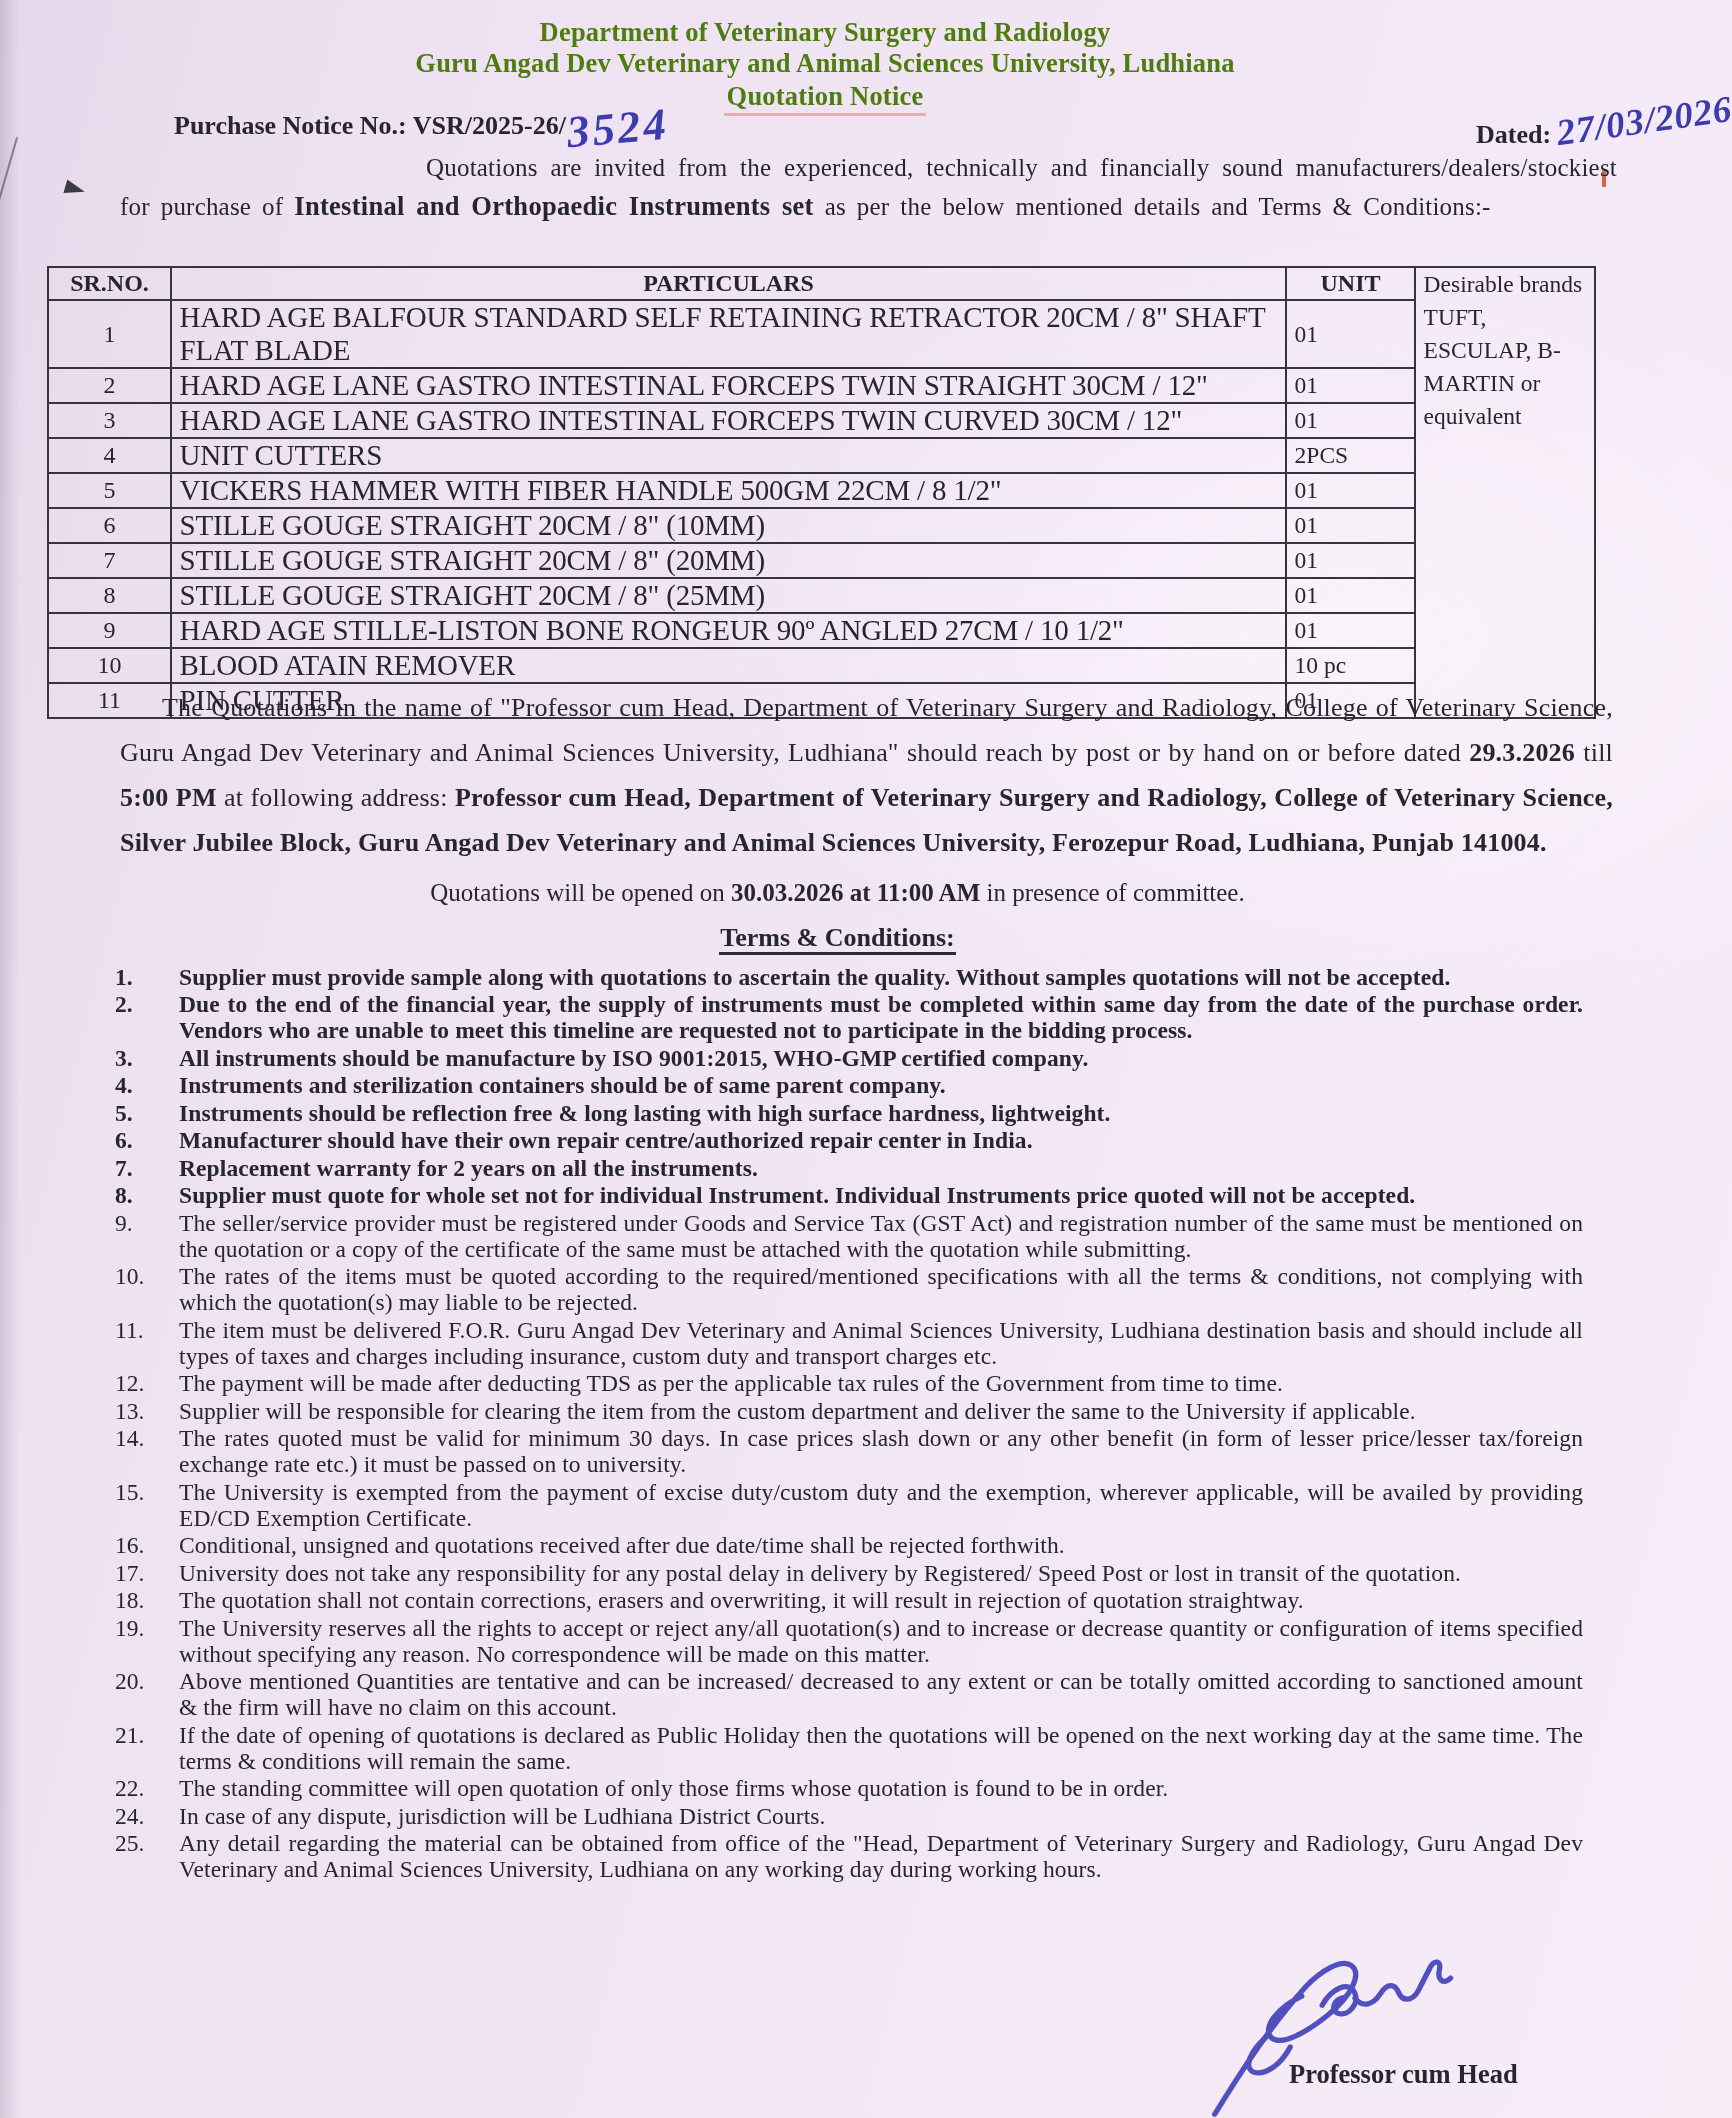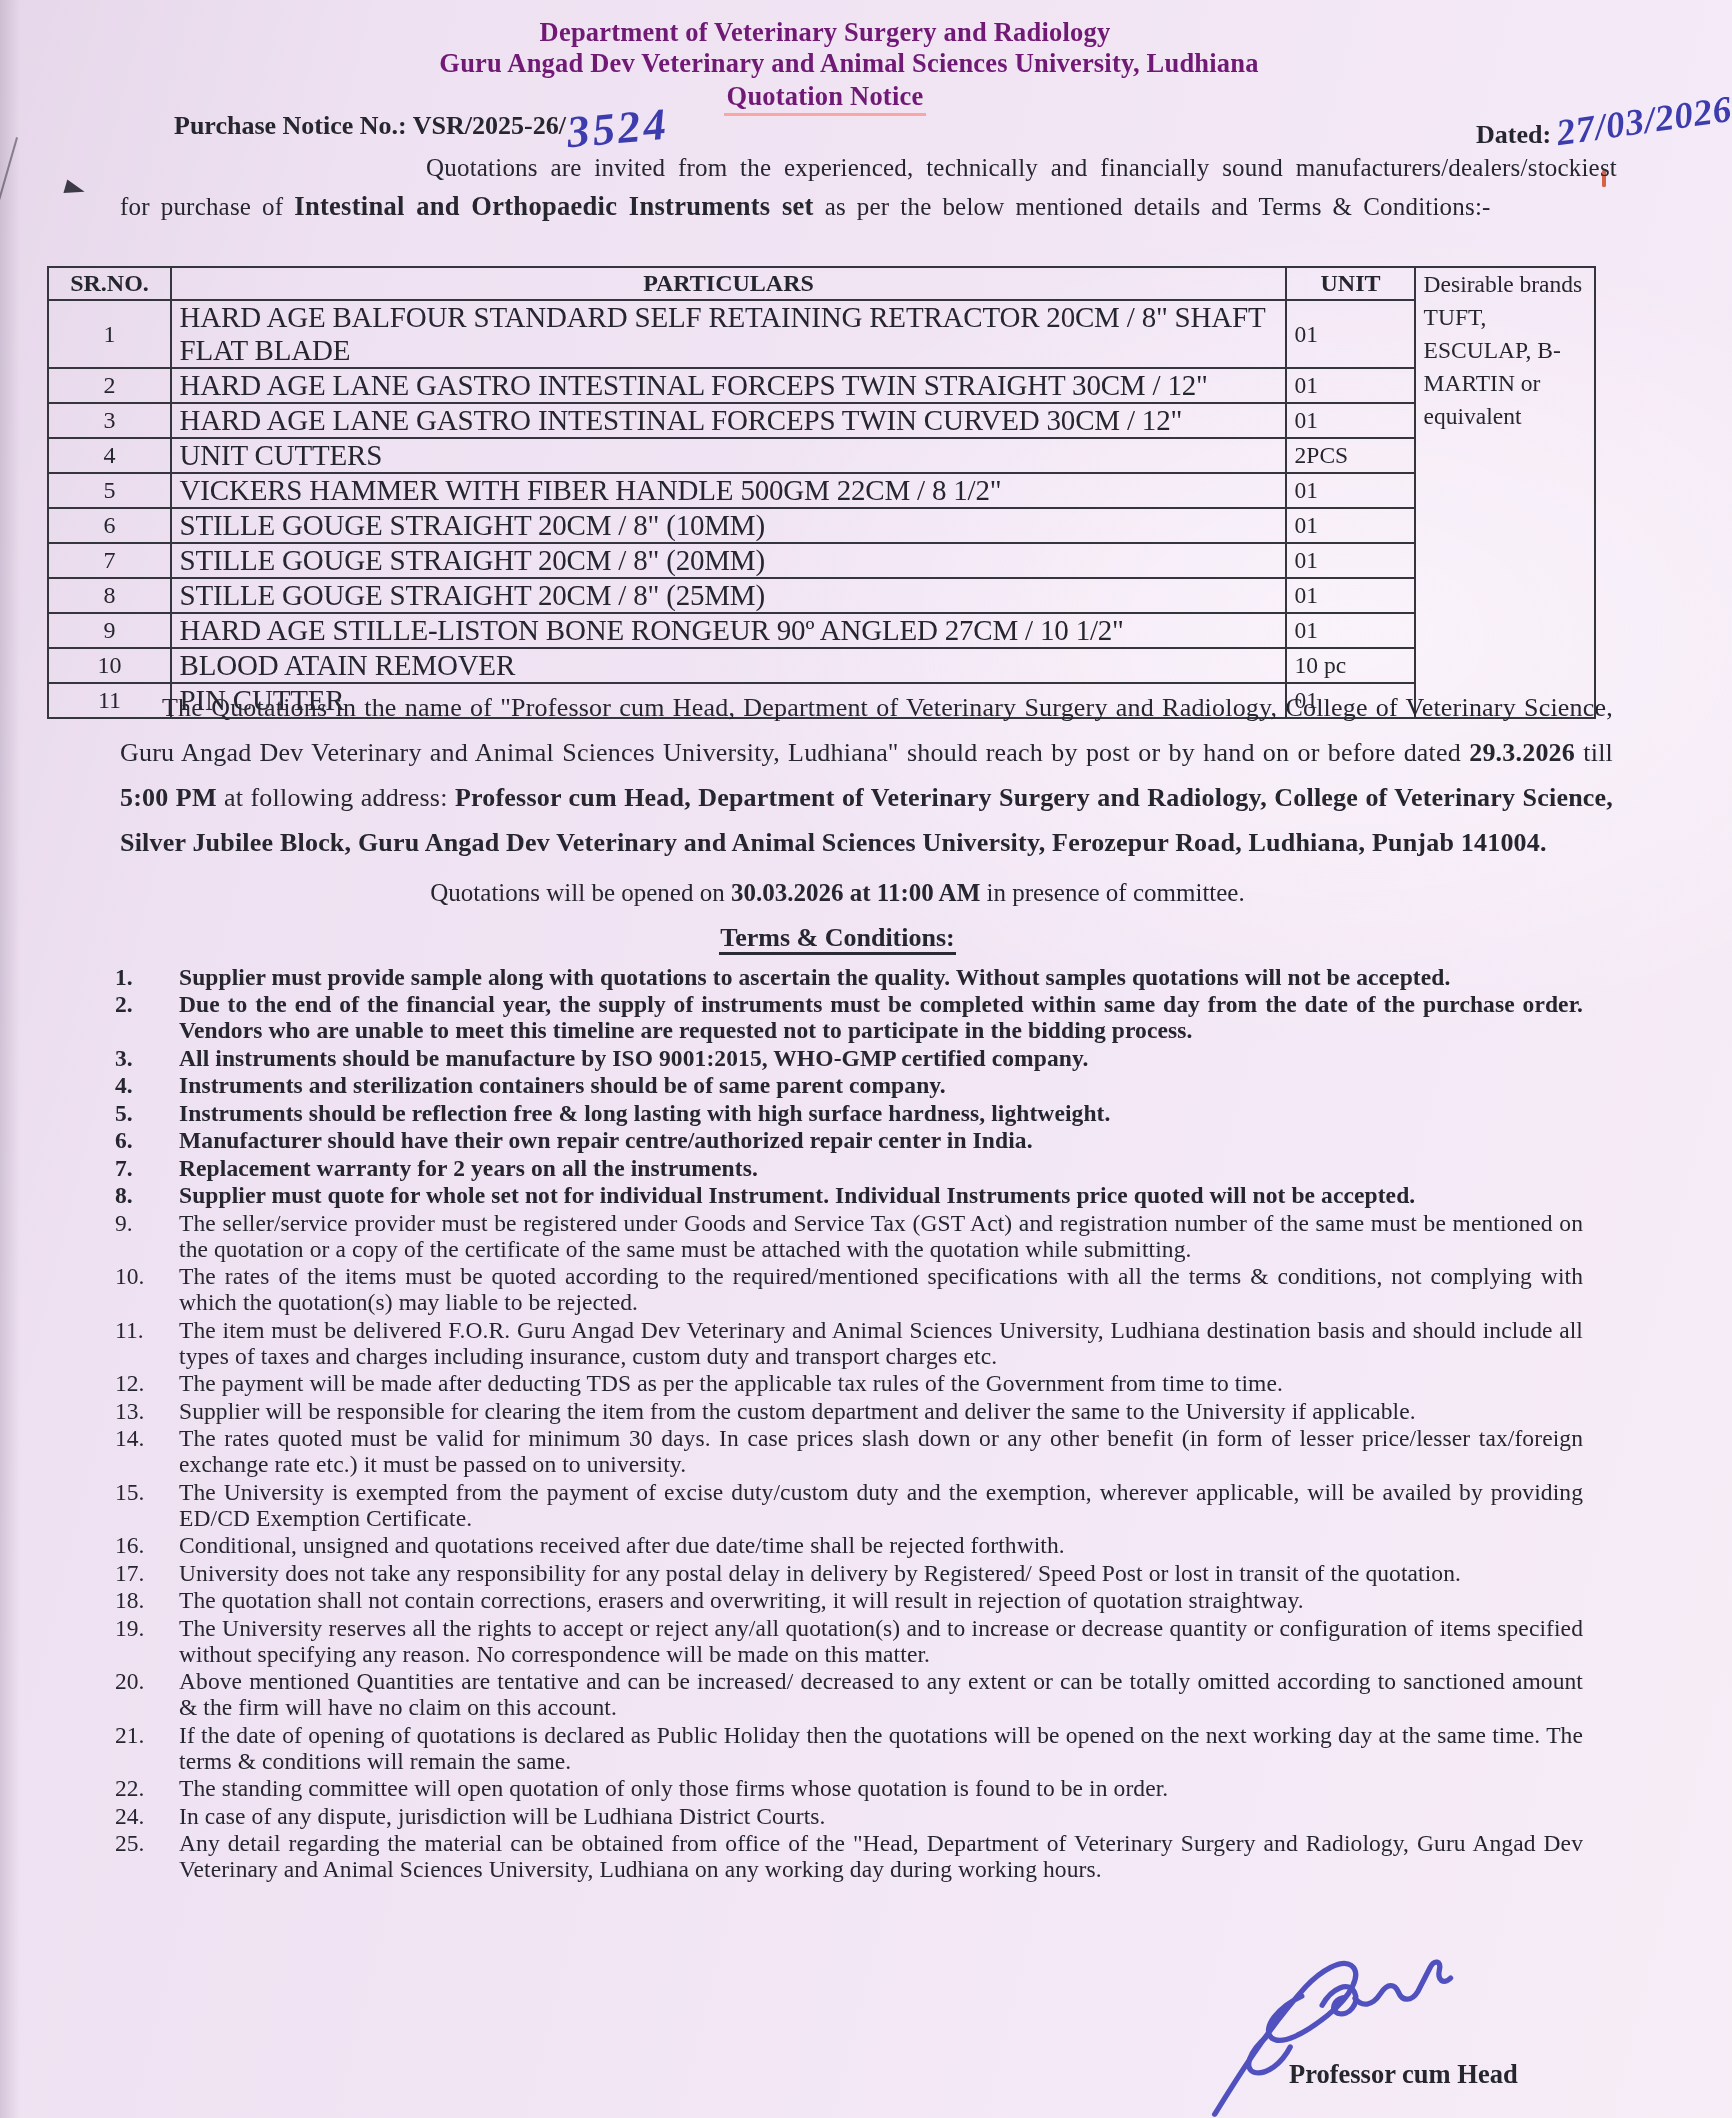--- a/index.html
+++ b/index.html
@@ -5,21 +5,21 @@
   html,body{margin:0;padding:0;}
   body{
     width:1733px;height:2119px;position:relative;overflow:hidden;
     font-family:"Liberation Serif","DejaVu Serif",serif;
     color:#26262e;
     background:
       radial-gradient(ellipse 1060px 681px at 78% 30%, rgba(255,252,255,.55), rgba(255,255,255,0) 60%),
       linear-gradient(104deg,#e6d8ea 0%, #eee1f1 18%, #f1e5f4 45%, #f4e9f6 72%, #f6edf7 100%);
   }
   
-  .hline{position:absolute;left:0;width:1650px;text-align:center;font-weight:bold;font-size:26.5px;letter-spacing:0.2px;color:#701a75;}
+  .hline{position:absolute;left:0;width:1650px;text-align:center;font-weight:bold;font-size:26.5px;letter-spacing:0.2px;color:#4d7c0f;}
   .hl3 span{border-bottom:3px solid #fca5a5;padding:0 3px 1.5px 3px;}
   
   .purchase{position:absolute;top:111px;left:174px;width:1544px;height:68px;font-size:26px;font-weight:bold;white-space:nowrap;}
   .hw{color:#3c3cae;font-style:italic;font-weight:bold;}
   .hw-no{display:inline-block;font-size:45px;letter-spacing:3px;transform:rotate(-5deg) translateY(9px);line-height:0;}
   .dated-label{position:absolute;left:1302px;top:9px;}
   .hw-date{position:absolute;left:1382px;top:-12px;font-size:37px;white-space:nowrap;transform:rotate(-8deg);letter-spacing:0.8px;}
   
   .intro{position:absolute;top:148px;left:120px;width:1497px;font-size:25px;line-height:39px;text-align:justify;text-indent:306px;letter-spacing:0.2px;word-spacing:4.5px;}
   .intro b{font-size:26.5px;letter-spacing:0.3px;}
@@ -54,21 +54,21 @@
 </style>
 </head>
 <body>
 
 <div class="edge-shade"></div>
 <div class="crease"></div>
 <div class="arrow-mark"></div>
 <div class="red-tick"></div>
 
 <div class="hline" style="top:16.7px;">Department of Veterinary Surgery and Radiology</div>
-<div class="hline" style="top:48px;padding-left:24px;">Guru Angad Dev Veterinary and Animal Sciences University, Ludhiana</div>
+<div class="hline" style="top:48px;">Guru Angad Dev Veterinary and Animal Sciences University, Ludhiana</div>
 <div class="hline hl3" style="top:81px;"><span>Quotation Notice</span></div>
 
 <div class="purchase">
   <span>Purchase Notice No.: VSR/2025-26/</span><span class="hw hw-no">3524</span>
   <span class="dated-label">Dated:</span>
   <span class="hw hw-date">27/03/2026</span>
 </div>
 
 <div class="intro">
   <span>Quotations are invited from the experienced, technically and financially sound manufacturers/dealers/stockiest for purchase of </span><b>Intestinal and Orthopaedic Instruments set</b><span> as per the below mentioned details and Terms &amp; Conditions:-</span>

